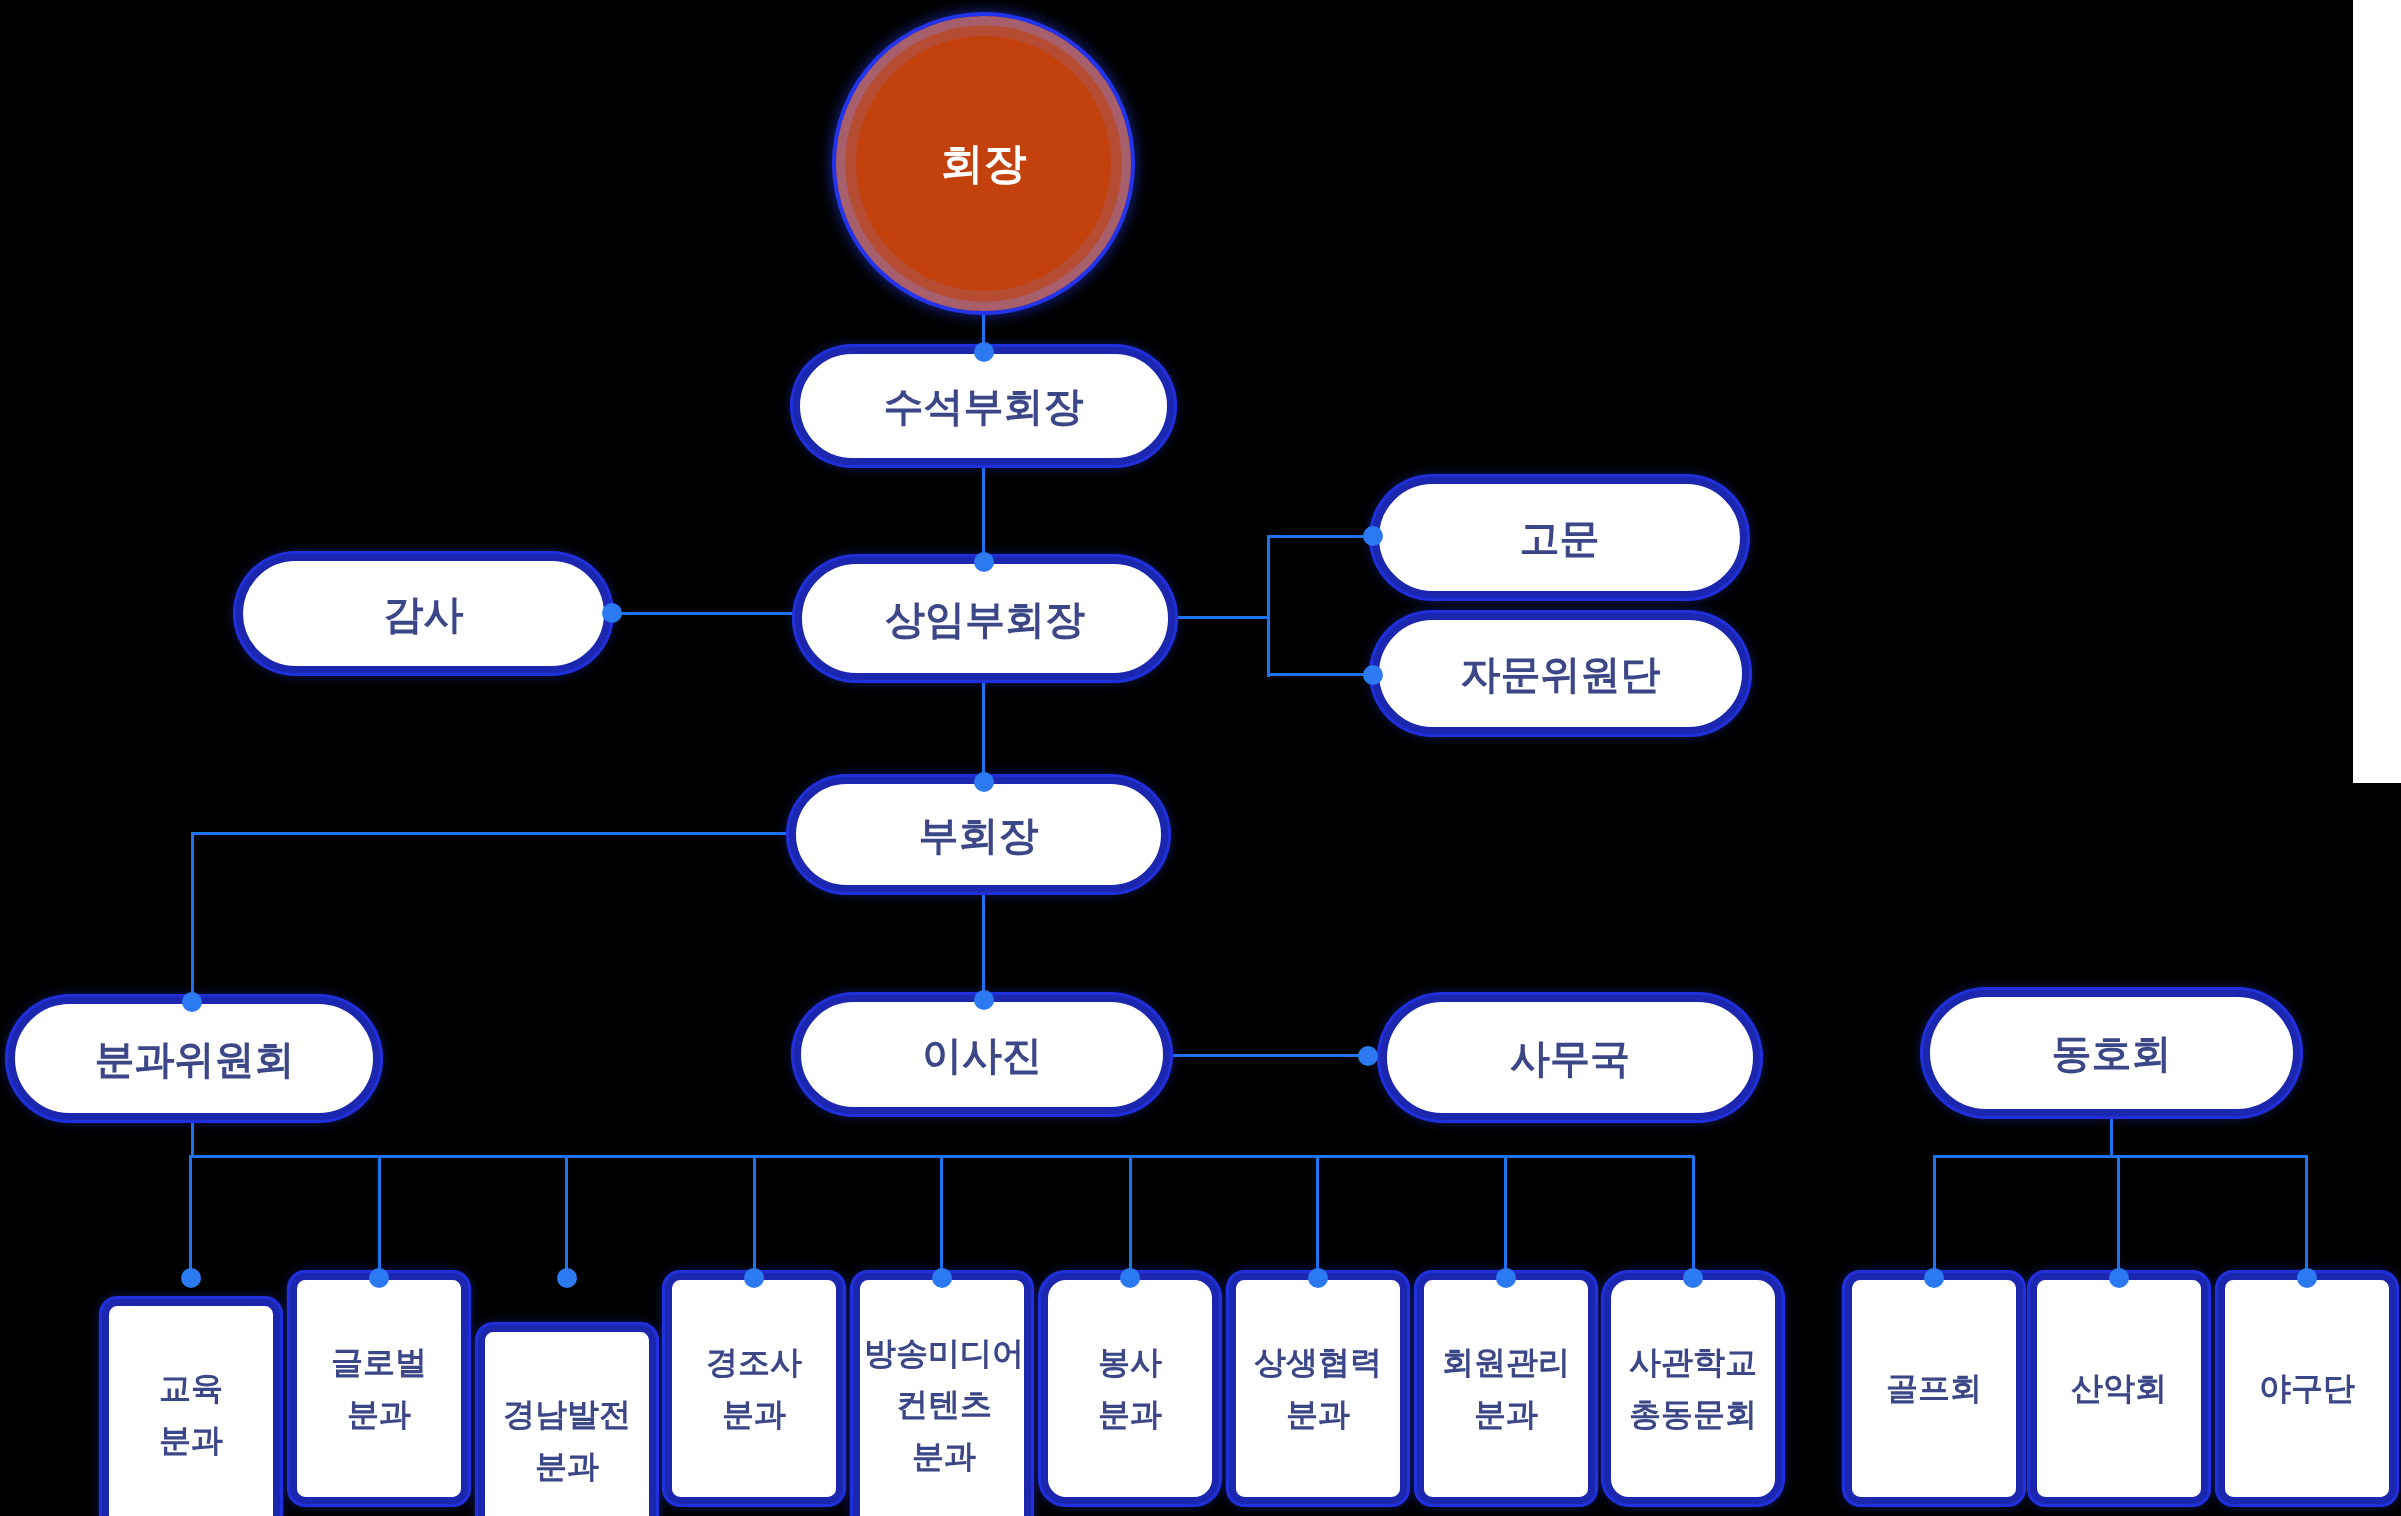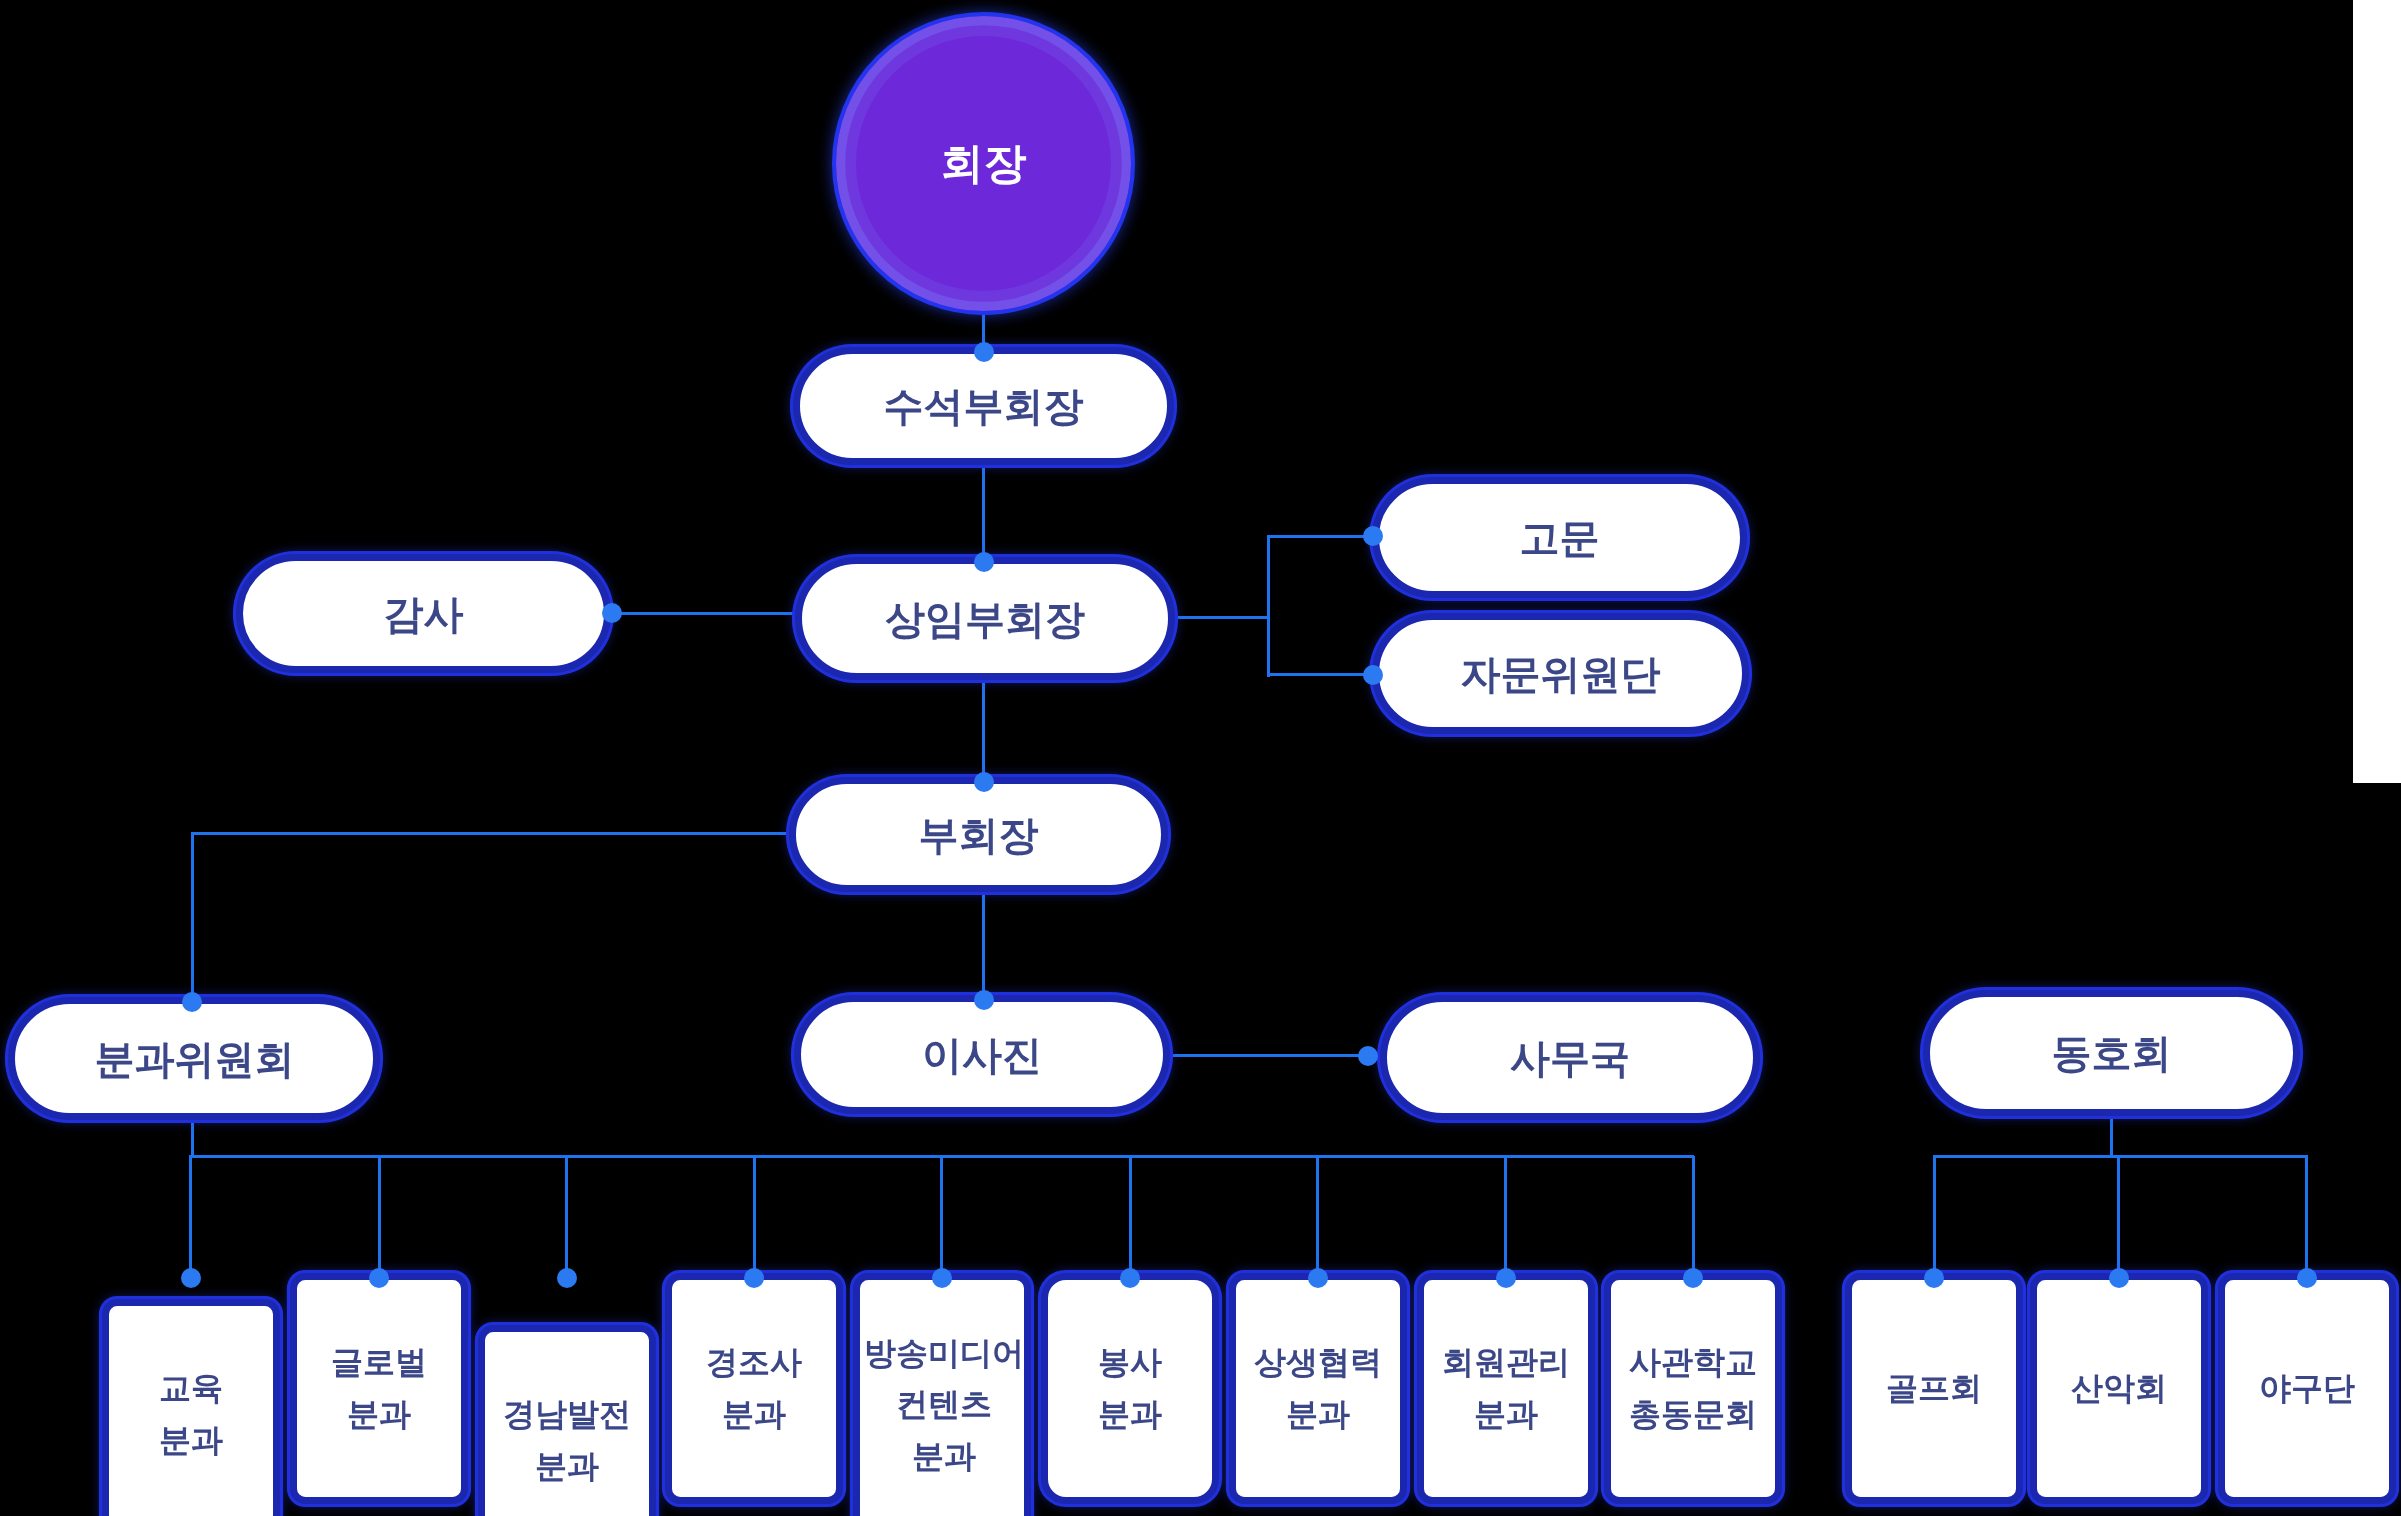--- a/index.html
+++ b/index.html
@@ -9,21 +9,21 @@
   }
   .node{
     position:absolute;background:#ffffff;border:7.7px solid #1b27ae;
     box-sizing:border-box;display:flex;align-items:center;justify-content:center;
     color:#3c4787;text-align:center;white-space:pre-line;
     box-shadow:0 0 0 3.1px #2130dd,0 0 12.3px rgba(45,70,255,.55);
   }
   .pill{border-radius:765px;font-size:40px;font-weight:600;line-height:1.1;}
   .rect{border-radius:15.3px;font-size:32px;font-weight:600;line-height:1.6;}
   .circle{
-    position:absolute;border-radius:50%;background:#6d28d9;border:4.6px solid #2334ee;
+    position:absolute;border-radius:50%;background:#c2410c;border:4.6px solid #2334ee;
     box-sizing:border-box;display:flex;align-items:center;justify-content:center;
     color:#ffffff;font-size:43px;font-weight:bold;
     box-shadow:inset 0 0 0 9.2px rgba(125,145,255,.28),inset 0 0 0 20px rgba(125,145,255,.16),0 0 15.3px rgba(45,70,255,.6);
   }
   .line{position:absolute;background:#1e74ee;}
   .dot{position:absolute;width:20px;height:20px;border-radius:50%;background:#2b7af2;z-index:5;}
   .strip{position:absolute;background:#ffffff;}
 </style>
 </head>
 <body>
@@ -129,21 +129,21 @@
 분과</span>
   </div>
   <div class="node rect" style="left:1229px;top:1273px;width:178px;height:231px;">
     <span>상생협력
 분과</span>
   </div>
   <div class="node rect" style="left:1417px;top:1273px;width:178px;height:231px;">
     <span>회원관리
 분과</span>
   </div>
-  <div class="node rect" style="left:1604px;top:1273px;width:178px;height:231px;">
+  <div class="node rect" style="left:1604px;top:1273px;width:178px;height:231px;border-radius:25px;">
     <span>사관학교
 총동문회</span>
   </div>
 
   <div class="node rect" style="left:1845px;top:1273px;width:178px;height:231px;">
     <span>골프회</span>
   </div>
   <div class="node rect" style="left:2030px;top:1273px;width:178px;height:231px;">
     <span>산악회</span>
   </div>

